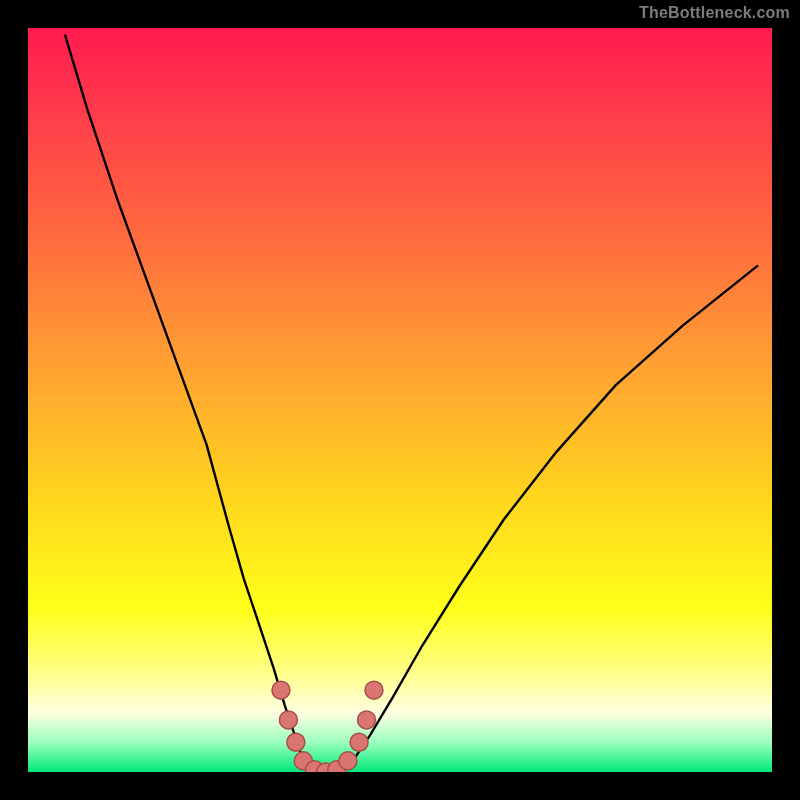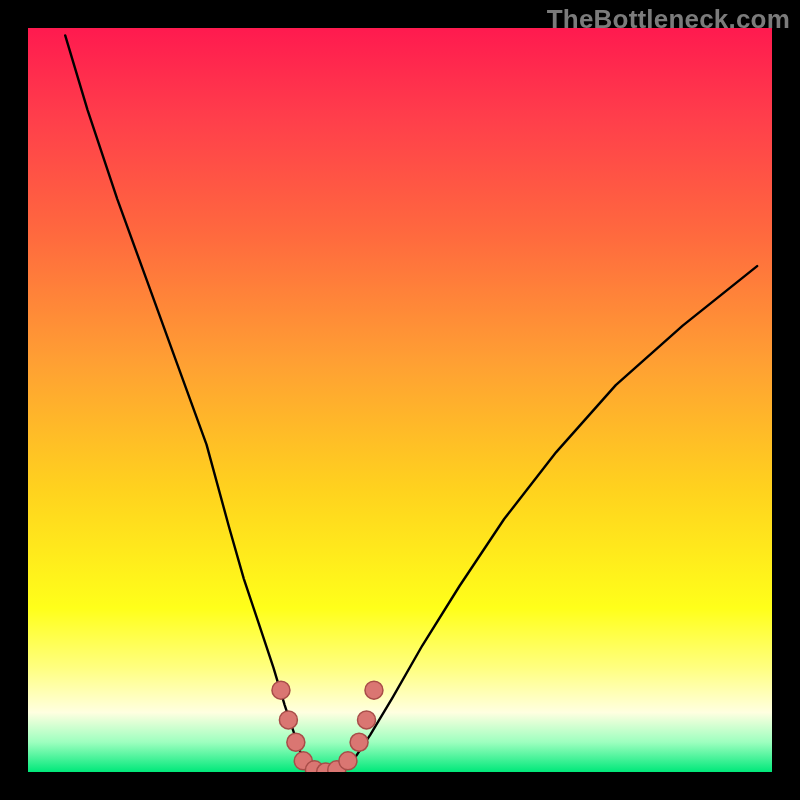--- a/index.html
+++ b/index.html
@@ -34,21 +34,21 @@
       #ffffe0 92%,
       #9dffbf 96%,
       #00e87a 100%
     );
   }
   .watermark {
     position: absolute;
     top: 4px;
     right: 10px;
     font-family: Arial, Helvetica, sans-serif;
-    font-size: 26px;
+    font-size: 16px;
     font-weight: 600;
     color: #7b7b7b;
     letter-spacing: 0.2px;
     user-select: none;
   }
   svg.overlay {
     position: absolute;
     left: 0;
     top: 0;
     width: 744px;

